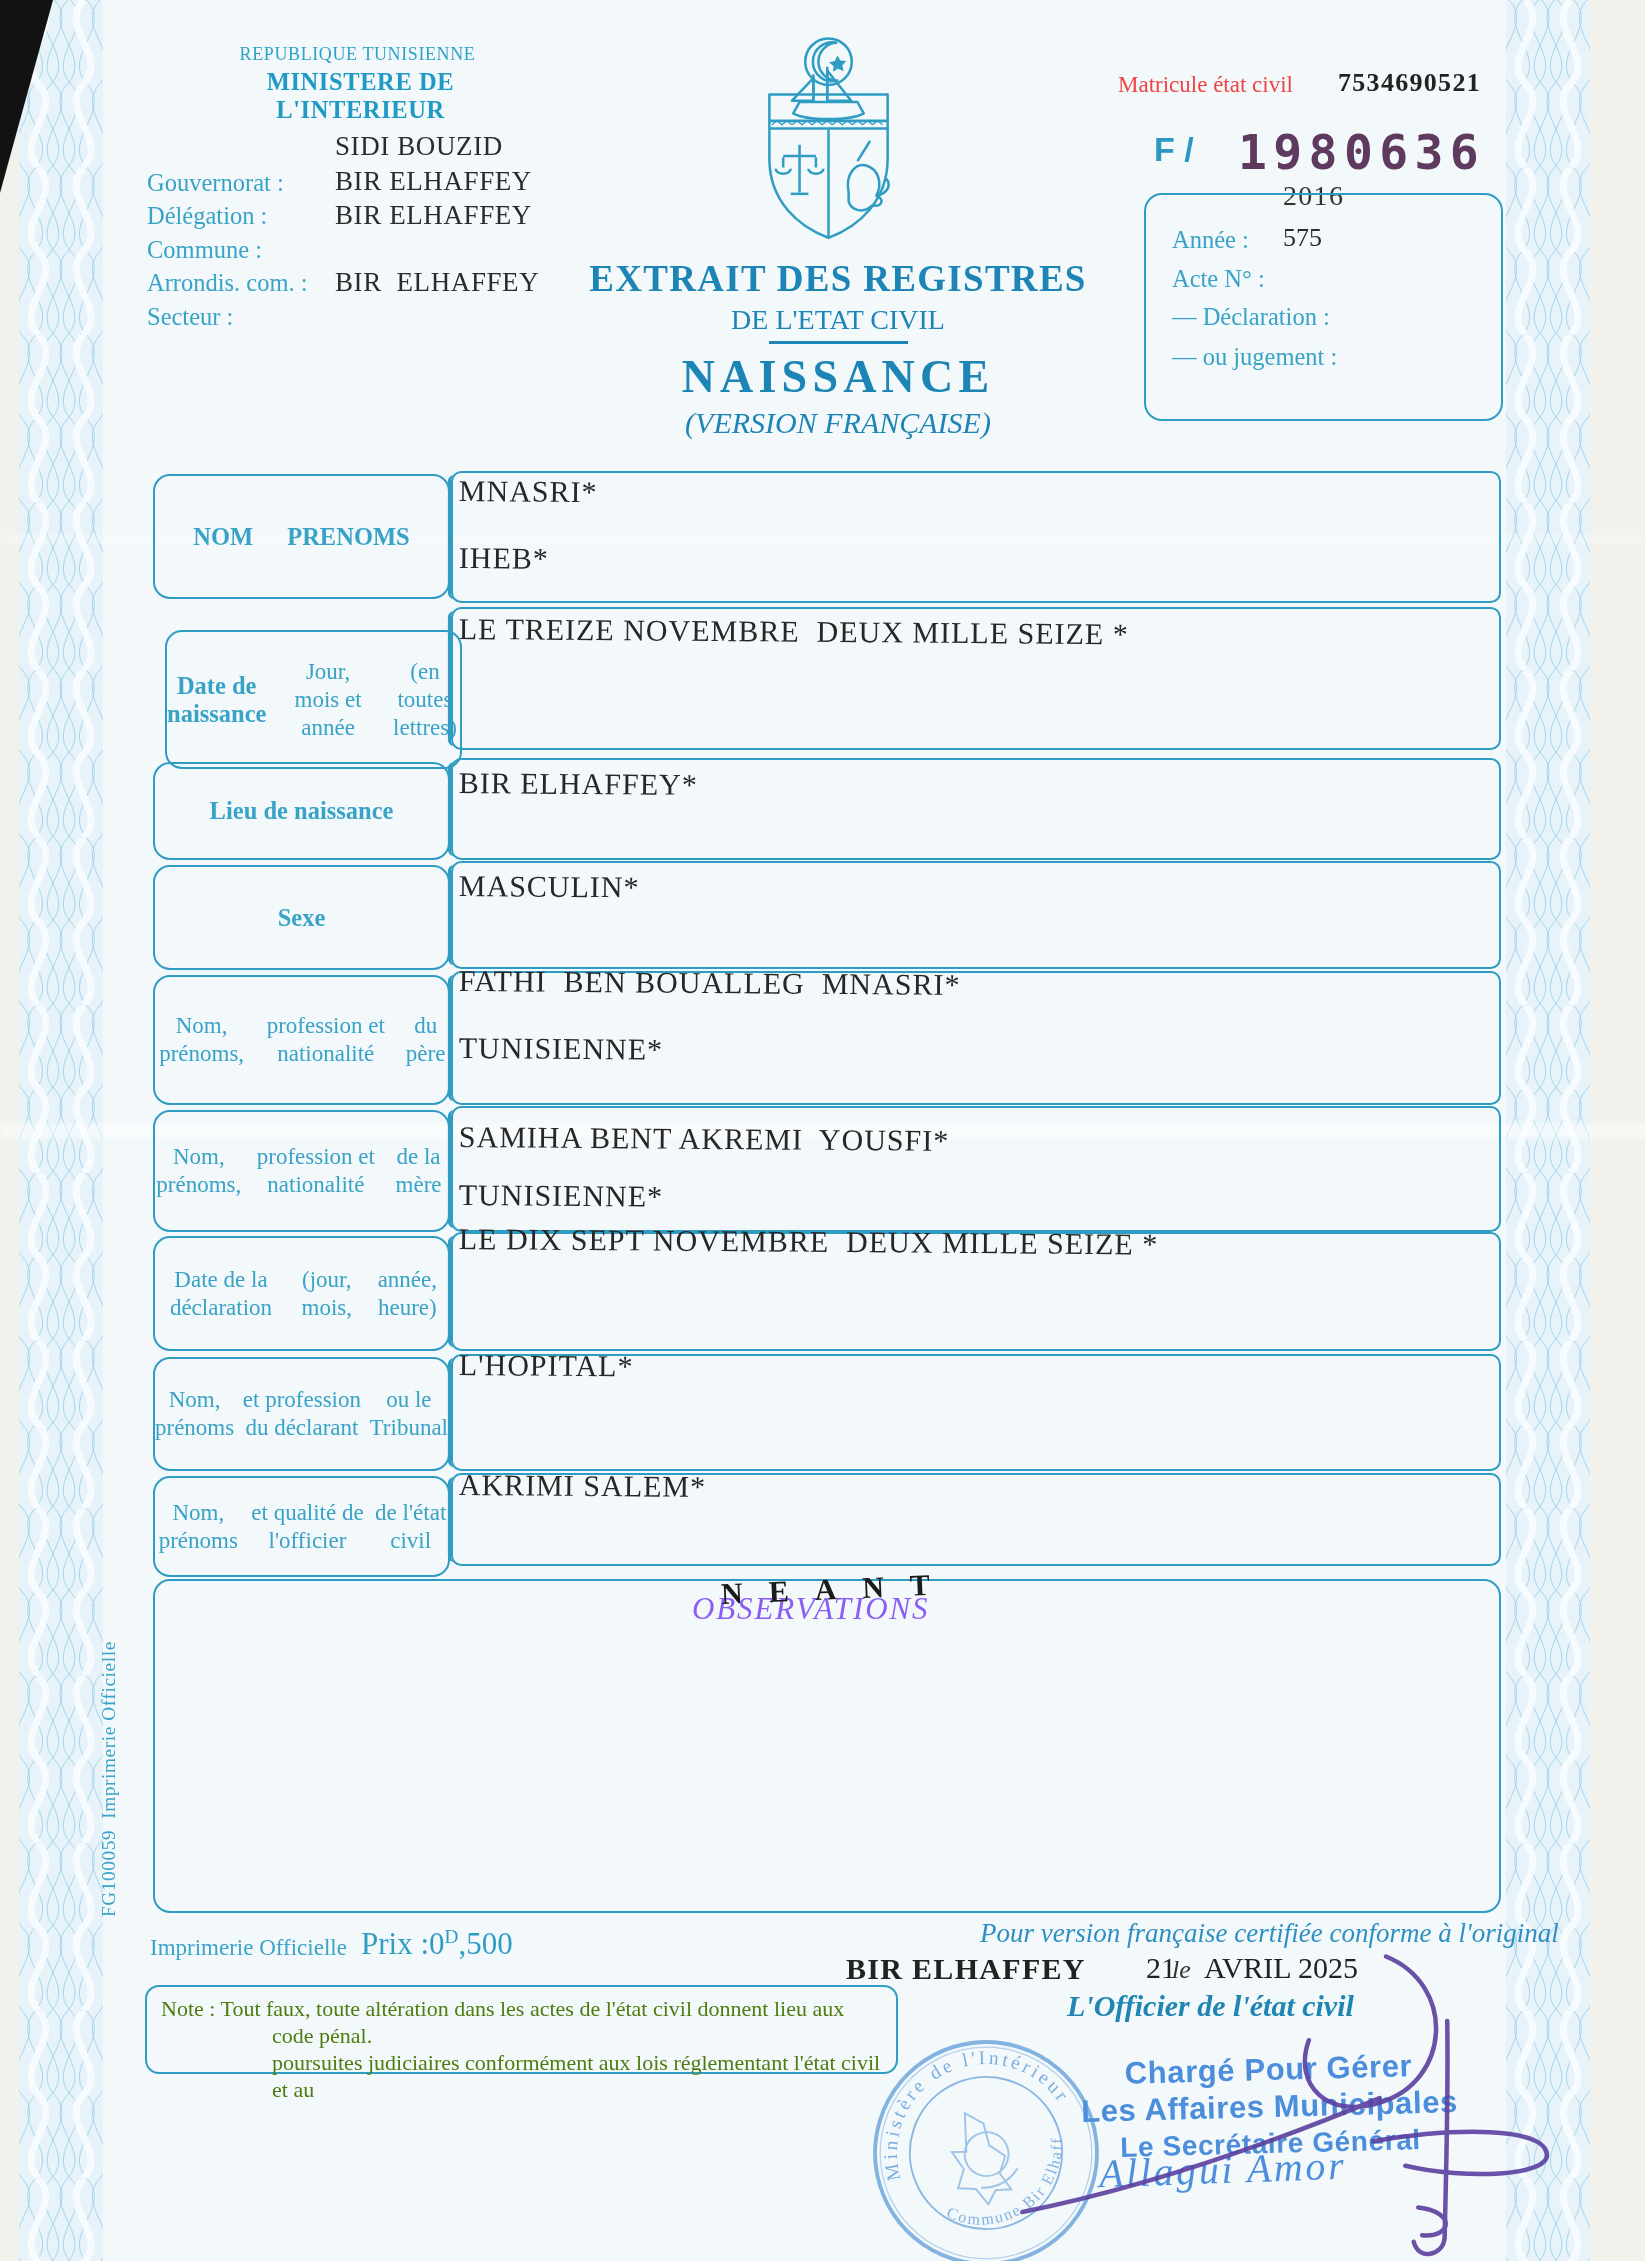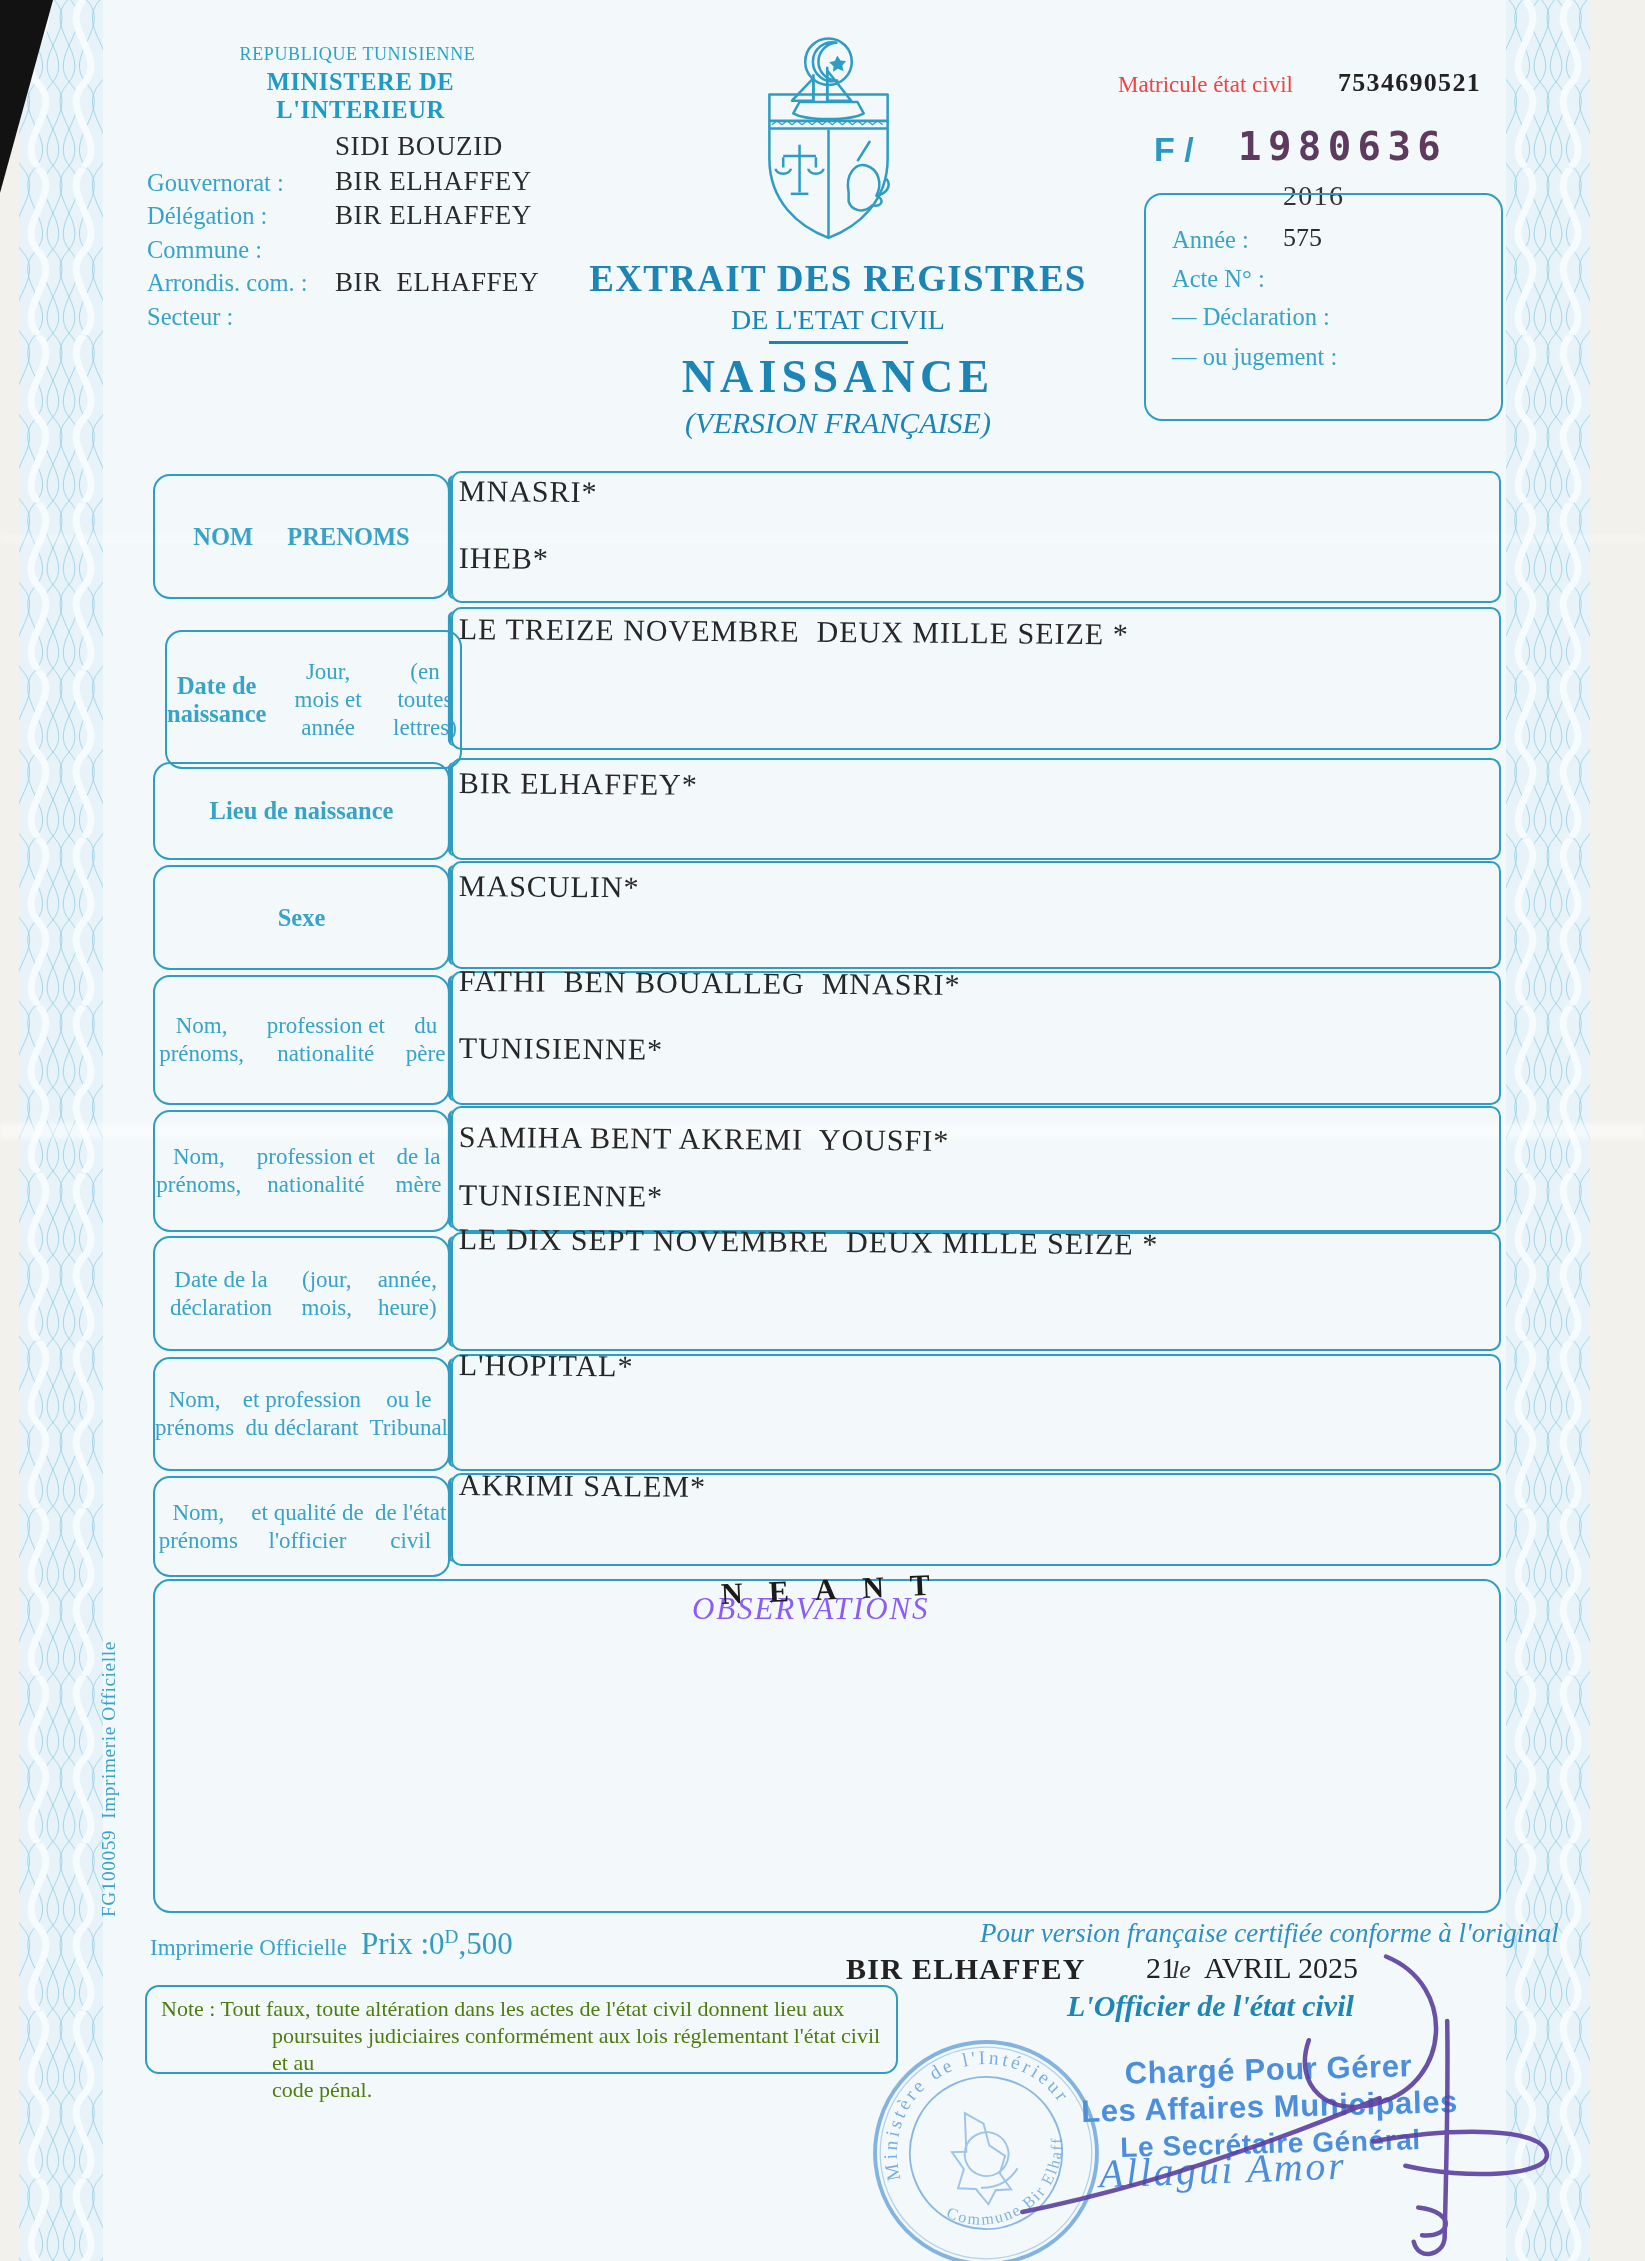--- a/index.html
+++ b/index.html
@@ -16,21 +16,21 @@
   .republic{position:absolute;left:219px;top:44px;width:277px;text-align:center;
             font-size:18px;color:#2ba3c8;letter-spacing:0.6px;}
   .ministry{position:absolute;left:193px;top:68px;width:335px;text-align:center;
             font-size:24.5px;font-weight:bold;color:#1f9ac4;letter-spacing:0.6px;}
   .admin-label{position:absolute;left:147px;font-size:24.5px;color:#38a2c7;}
   .admin-value{position:absolute;left:335px;font-size:27px;color:#2b2b2b;letter-spacing:0.6px;white-space:pre;}
   .matricule-label{position:absolute;left:1118px;top:72px;font-size:23px;color:#ef4444;}
   .matricule-value{position:absolute;left:1338px;top:68px;font-size:26px;font-weight:bold;color:#222;letter-spacing:1.3px;}
   .f-label{position:absolute;left:1154px;top:130px;font-size:34px;font-weight:bold;color:#2a98c0;
            font-family:"Liberation Sans",sans-serif;}
-  .f-number{position:absolute;left:1238px;top:124px;font-size:39px;font-weight:bold;color:#5d3a5e;
+  .f-number{position:absolute;left:1238px;top:124px;font-size:48px;font-weight:bold;color:#5d3a5e;
             font-family:"DejaVu Sans Mono",monospace;letter-spacing:6.4px;}
   .f-year{position:absolute;left:1283px;top:180px;font-size:28px;color:#33322f;letter-spacing:1.3px;}
   .acte-box{position:absolute;left:1144px;top:193px;width:355px;height:224px;
             border:2.6px solid #2f9dc3;border-radius:18px;}
   .acte-line{position:absolute;left:26px;font-size:24.5px;color:#38a2c7;}
   .acte-value{position:absolute;left:137px;font-size:26px;color:#2b2b2b;}
   
   .emblem{position:absolute;left:753px;top:30px;width:151px;height:222px;}
   .title-block{position:absolute;left:580px;top:257px;width:516px;text-align:center;color:#1d85b6;}
   .t1{font-size:37px;font-weight:bold;letter-spacing:1.3px;}
@@ -270,22 +270,22 @@
   <div class="imprimerie">Imprimerie Officielle</div>
   <div class="prix"><span>Prix :0</span><sup>D</sup><span>,500</span></div>
   <div class="certified">Pour version française certifiée conforme à l'original</div>
   <div class="place">BIR ELHAFFEY</div>
   <div class="datebar">
     <span>21</span><span class="le">le</span><span class="my">AVRIL 2025</span>
   </div>
   <div class="note-box">
       <div id="note-lines">
         <div><span>Note : </span><span>Tout faux, toute altération dans les actes de l'état civil donnent lieu aux</span></div>
+        <div class="indent">code pénal.</div>
         <div class="indent">poursuites judiciaires conformément aux lois réglementant l'état civil et au</div>
-        <div class="indent">code pénal.</div>
       </div>
     </div>
   <div class="officer-title">L'Officier de l'état civil</div>
   <div class="stamp-lines" id="stamp-lines">
       <div>Chargé Pour Gérer</div>
       <div>Les Affaires Municipales</div>
       <div>Le Secrétaire Général</div>
     </div>
   <div class="signature-name">Allagui Amor</div>
 

